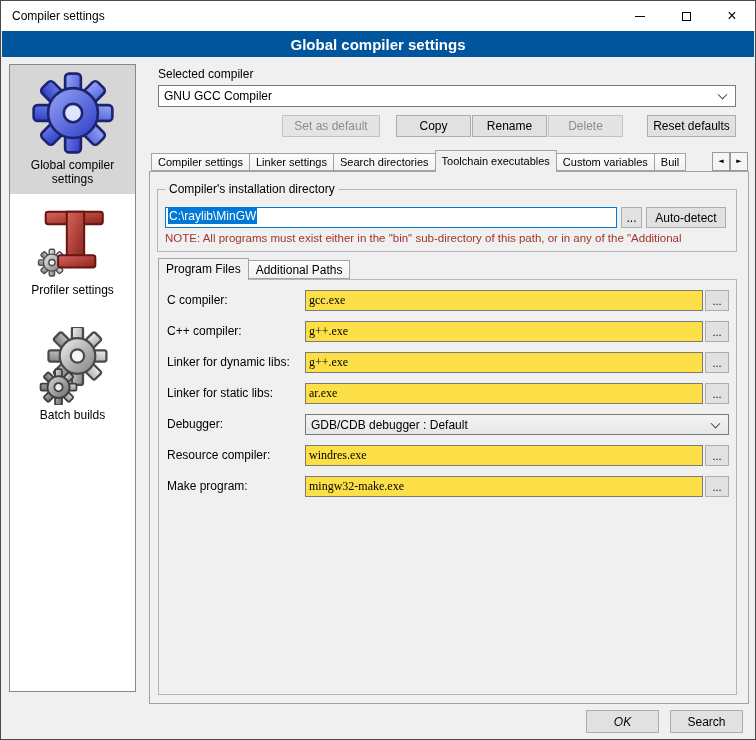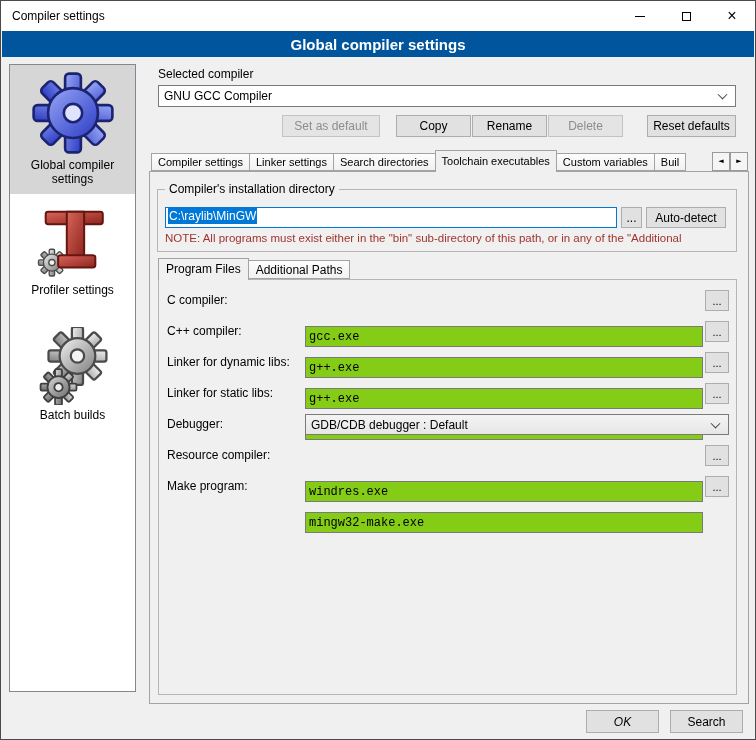--- a/index.html
+++ b/index.html
@@ -66,21 +66,21 @@
 
   
   .subtabstrip { position:absolute; left:157px; top:257px; height:22px; display:flex; align-items:flex-end; z-index:4; }
   .subtab { flex:0 0 auto; font-size:12px; padding:0 7px; height:19px; line-height:18px; margin-bottom:1px; background:linear-gradient(#fdfdfd,#f1f1f1); border:1px solid #a3a3a3; box-sizing:border-box; margin-right:-1px; white-space:nowrap; }
   .subtab.active { height:22px; line-height:20px; margin-bottom:0; background:#f0f0f0; border-bottom:none; position:relative; z-index:5; }
   .subpanel { position:absolute; left:157px; top:278px; width:579px; height:416px; border:1px solid #b5b5b5; background:#f0f0f0; box-sizing:border-box; }
 
   
   .frow { position:absolute; left:157px; width:579px; height:21px; }
   .flabel { position:absolute; left:9px; top:0; line-height:21px; white-space:nowrap; }
-  .finput { position:absolute; left:147px; top:0; width:398px; height:21px; border:1px solid #7a7a7a; box-sizing:border-box; padding:0 3px; font-family:Liberation Mono, monospace; font-size:12px; background:#84cc16;margin-top:36px; }
+  .finput { position:absolute; left:147px; top:0; width:398px; height:21px; border:1px solid #7a7a7a; box-sizing:border-box; padding:0 3px; font-family:Liberation Serif, serif; font-size:12px; background:#fde047; }
   .fbrowse { position:absolute; left:547px; top:0; width:24px; height:21px; background:#e1e1e1; border:1px solid #adadad; box-sizing:border-box; font-family:inherit; font-size:11px; line-height:8px; padding:0; }
   .fcombo { position:absolute; left:147px; top:0; width:424px; height:21px; background:linear-gradient(#f4f4f4,#e6e6e6); border:1px solid #7a7a7a; box-sizing:border-box; display:flex; align-items:center; }
 
   
   .btn-ok { left:585px; top:709px; width:73px; height:23px;font-style:italic; }
   .btn-cancel { left:669px; top:709px; width:73px; height:23px; }
 </style>
 </head>
 <body>
 

